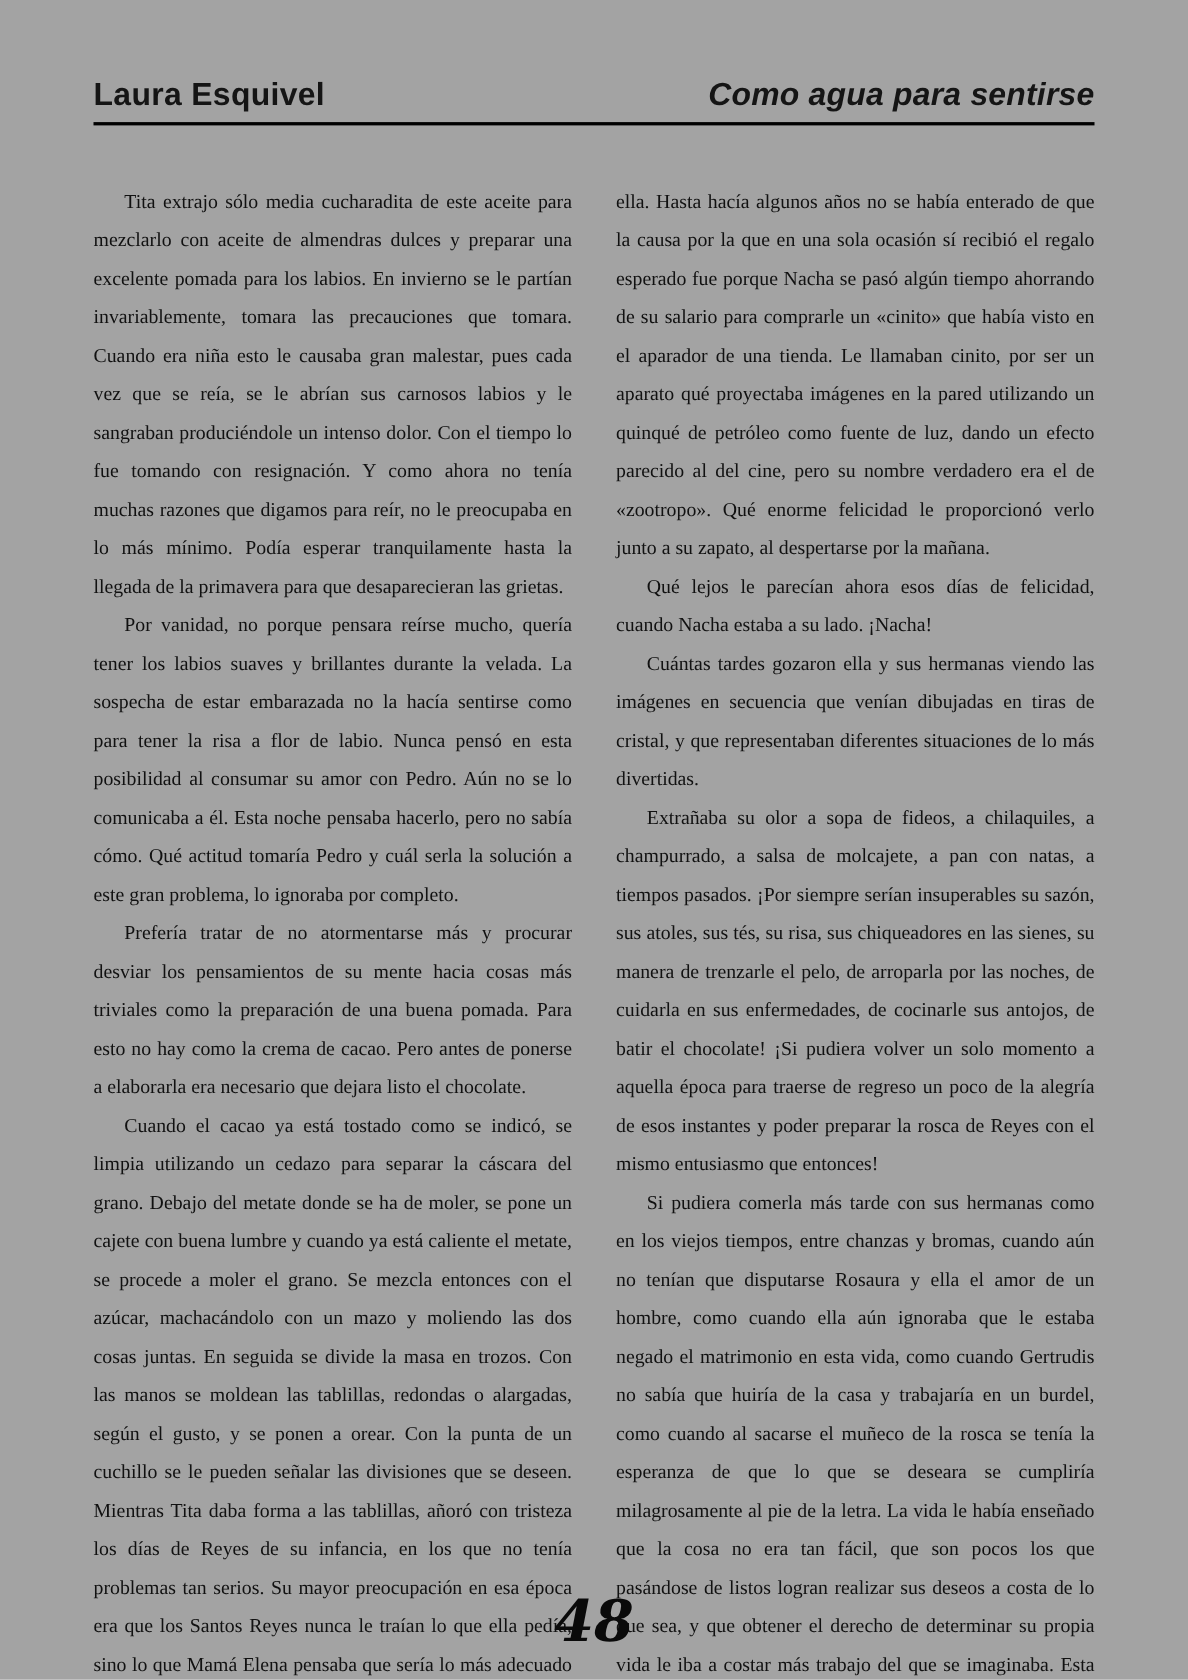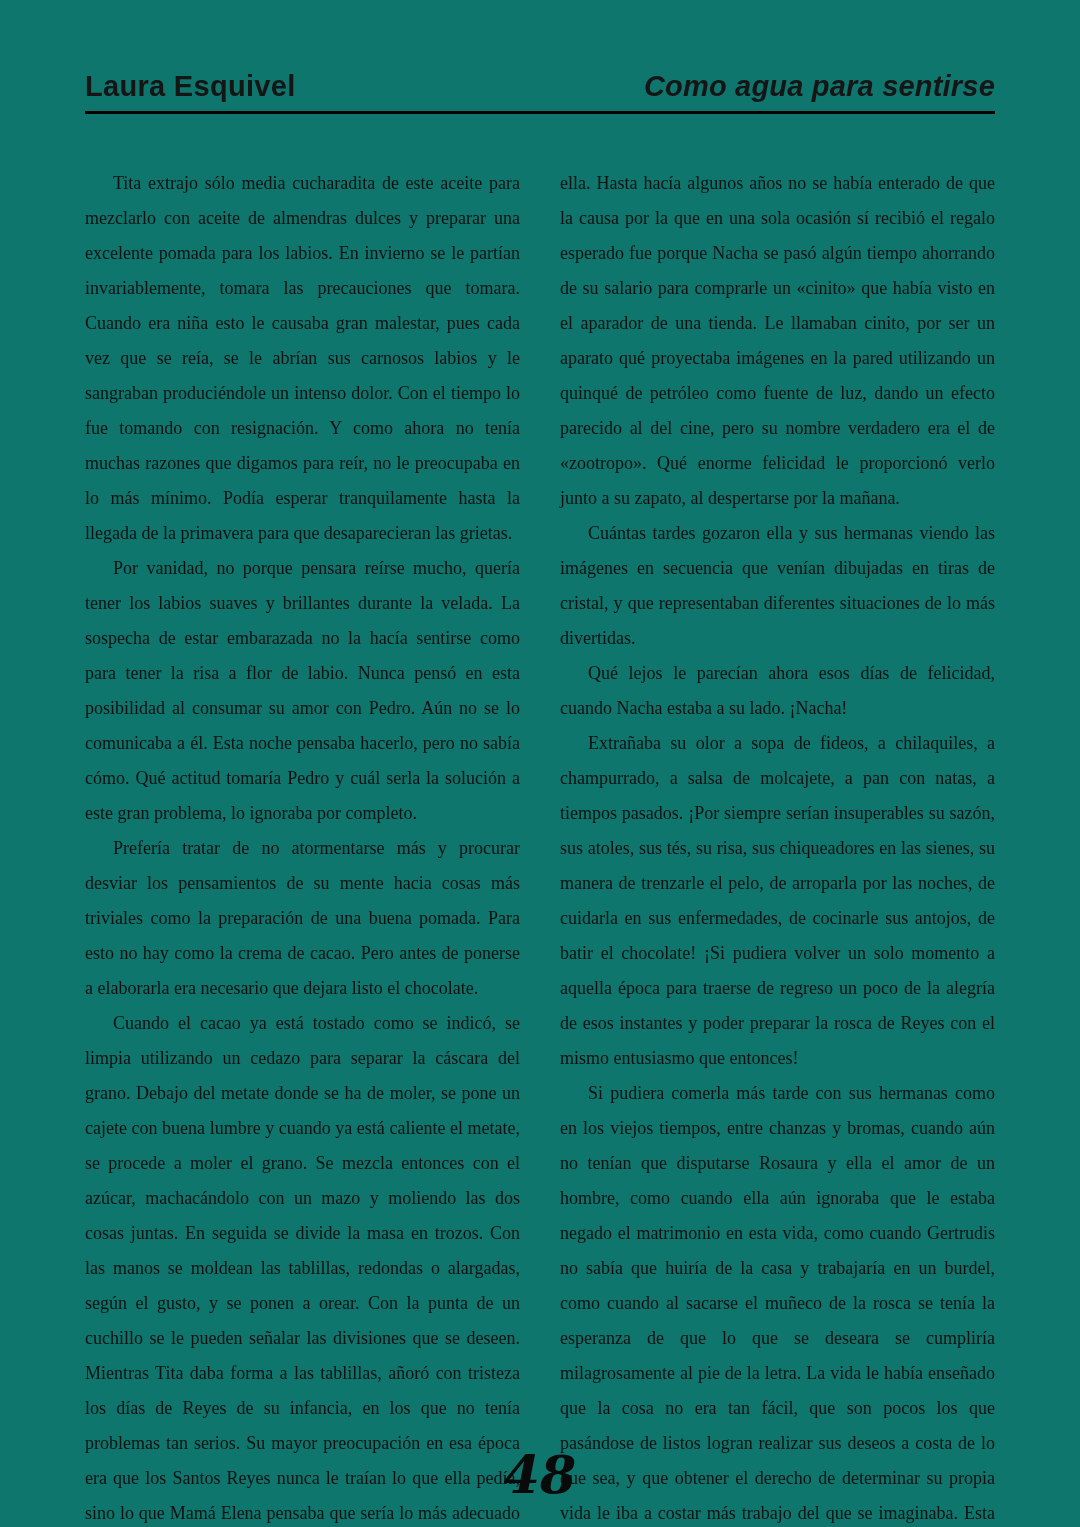--- a/index.html
+++ b/index.html
@@ -5,21 +5,21 @@
   html, body {
     margin: 0;
     padding: 0;
     background: #e8e8e8;
   }
   .page {
     position: relative;
     width: 1080px;
     height: 1527px;
     margin: 0 auto;
-    background: #0f766e;
+    background: #a3a3a3;
     box-sizing: border-box;
     padding: 70px 85px 0 85px;
     color: #151515;
     font-family: "Liberation Serif", serif;
     overflow: hidden;
   }
   .header {
     display: flex;
     justify-content: space-between;
     align-items: baseline;
@@ -84,22 +84,22 @@
 
   <div class="columns">
     <div class="col">
         <p>Tita extrajo sólo media cucharadita de este aceite para mezclarlo con aceite de almendras dulces y preparar una excelente pomada para los labios. En invierno se le partían invariablemente, tomara las precauciones que tomara. Cuando era niña esto le causaba gran malestar, pues cada vez que se reía, se le abrían sus carnosos labios y le sangraban produciéndole un intenso dolor. Con el tiempo lo fue tomando con resignación. Y como ahora no tenía muchas razones que digamos para reír, no le preocupaba en lo más mínimo. Podía esperar tranquilamente hasta la llegada de la primavera para que desaparecieran las grietas.</p>
         <p>Por vanidad, no porque pensara reírse mucho, quería tener los labios suaves y brillantes durante la velada. La sospecha de estar embarazada no la hacía sentirse como para tener la risa a flor de labio. Nunca pensó en esta posibilidad al consumar su amor con Pedro. Aún no se lo comunicaba a él. Esta noche pensaba hacerlo, pero no sabía cómo. Qué actitud tomaría Pedro y cuál serla la solución a este gran problema, lo ignoraba por completo.</p>
         <p>Prefería tratar de no atormentarse más y procurar desviar los pensamientos de su mente hacia cosas más triviales como la preparación de una buena pomada. Para esto no hay como la crema de cacao. Pero antes de ponerse a elaborarla era necesario que dejara listo el chocolate.</p>
         <p>Cuando el cacao ya está tostado como se indicó, se limpia utilizando un cedazo para separar la cáscara del grano. Debajo del metate donde se ha de moler, se pone un cajete con buena lumbre y cuando ya está caliente el metate, se procede a moler el grano. Se mezcla entonces con el azúcar, machacándolo con un mazo y moliendo las dos cosas juntas. En seguida se divide la masa en trozos. Con las manos se moldean las tablillas, redondas o alargadas, según el gusto, y se ponen a orear. Con la punta de un cuchillo se le pueden señalar las divisiones que se deseen. Mientras Tita daba forma a las tablillas, añoró con tristeza los días de Reyes de su infancia, en los que no tenía problemas tan serios. Su mayor preocupación en esa época era que los Santos Reyes nunca le traían lo que ella pedía, sino lo que Mamá Elena pensaba que sería lo más adecuado para</p>
       </div>
     <div class="col">
         <p class="no-indent">ella. Hasta hacía algunos años no se había enterado de que la causa por la que en una sola ocasión sí recibió el regalo esperado fue porque Nacha se pasó algún tiempo ahorrando de su salario para comprarle un «cinito» que había visto en el aparador de una tienda. Le llamaban cinito, por ser un aparato qué proyectaba imágenes en la pared utilizando un quinqué de petróleo como fuente de luz, dando un efecto parecido al del cine, pero su nombre verdadero era el de «zootropo». Qué enorme felicidad le proporcionó verlo junto a su zapato, al despertarse por la mañana.</p>
+        <p>Qué lejos le parecían ahora esos días de felicidad, cuando Nacha estaba a su lado. ¡Nacha!</p>
         <p>Cuántas tardes gozaron ella y sus hermanas viendo las imágenes en secuencia que venían dibujadas en tiras de cristal, y que representaban diferentes situaciones de lo más divertidas.</p>
-        <p>Qué lejos le parecían ahora esos días de felicidad, cuando Nacha estaba a su lado. ¡Nacha!</p>
         <p>Extrañaba su olor a sopa de fideos, a chilaquiles, a champurrado, a salsa de molcajete, a pan con natas, a tiempos pasados. ¡Por siempre serían insuperables su sazón, sus atoles, sus tés, su risa, sus chiqueadores en las sienes, su manera de trenzarle el pelo, de arroparla por las noches, de cuidarla en sus enfermedades, de cocinarle sus antojos, de batir el chocolate! ¡Si pudiera volver un solo momento a aquella época para traerse de regreso un poco de la alegría de esos instantes y poder preparar la rosca de Reyes con el mismo entusiasmo que entonces!</p>
         <p>Si pudiera comerla más tarde con sus hermanas como en los viejos tiempos, entre chanzas y bromas, cuando aún no tenían que disputarse Rosaura y ella el amor de un hombre, como cuando ella aún ignoraba que le estaba negado el matrimonio en esta vida, como cuando Gertrudis no sabía que huiría de la casa y trabajaría en un burdel, como cuando al sacarse el muñeco de la rosca se tenía la esperanza de que lo que se deseara se cumpliría milagrosamente al pie de la letra. La vida le había enseñado que la cosa no era tan fácil, que son pocos los que pasándose de listos logran realizar sus deseos a costa de lo que sea, y que obtener el derecho de determinar su propia vida le iba a costar más trabajo del que se imaginaba. Esta lucha la tendría que dar sola, y esto le pesaba. ¡Si al menos estuviera a su lado Gertrudis, su hermana! Pero parecía más probable que un muerto volviera a la vida que Gertrudis regresara a la casa.</p>
       </div>
   </div>
 
   <div class="page-number">48</div>
 
 </div>
 
 </body></html>

